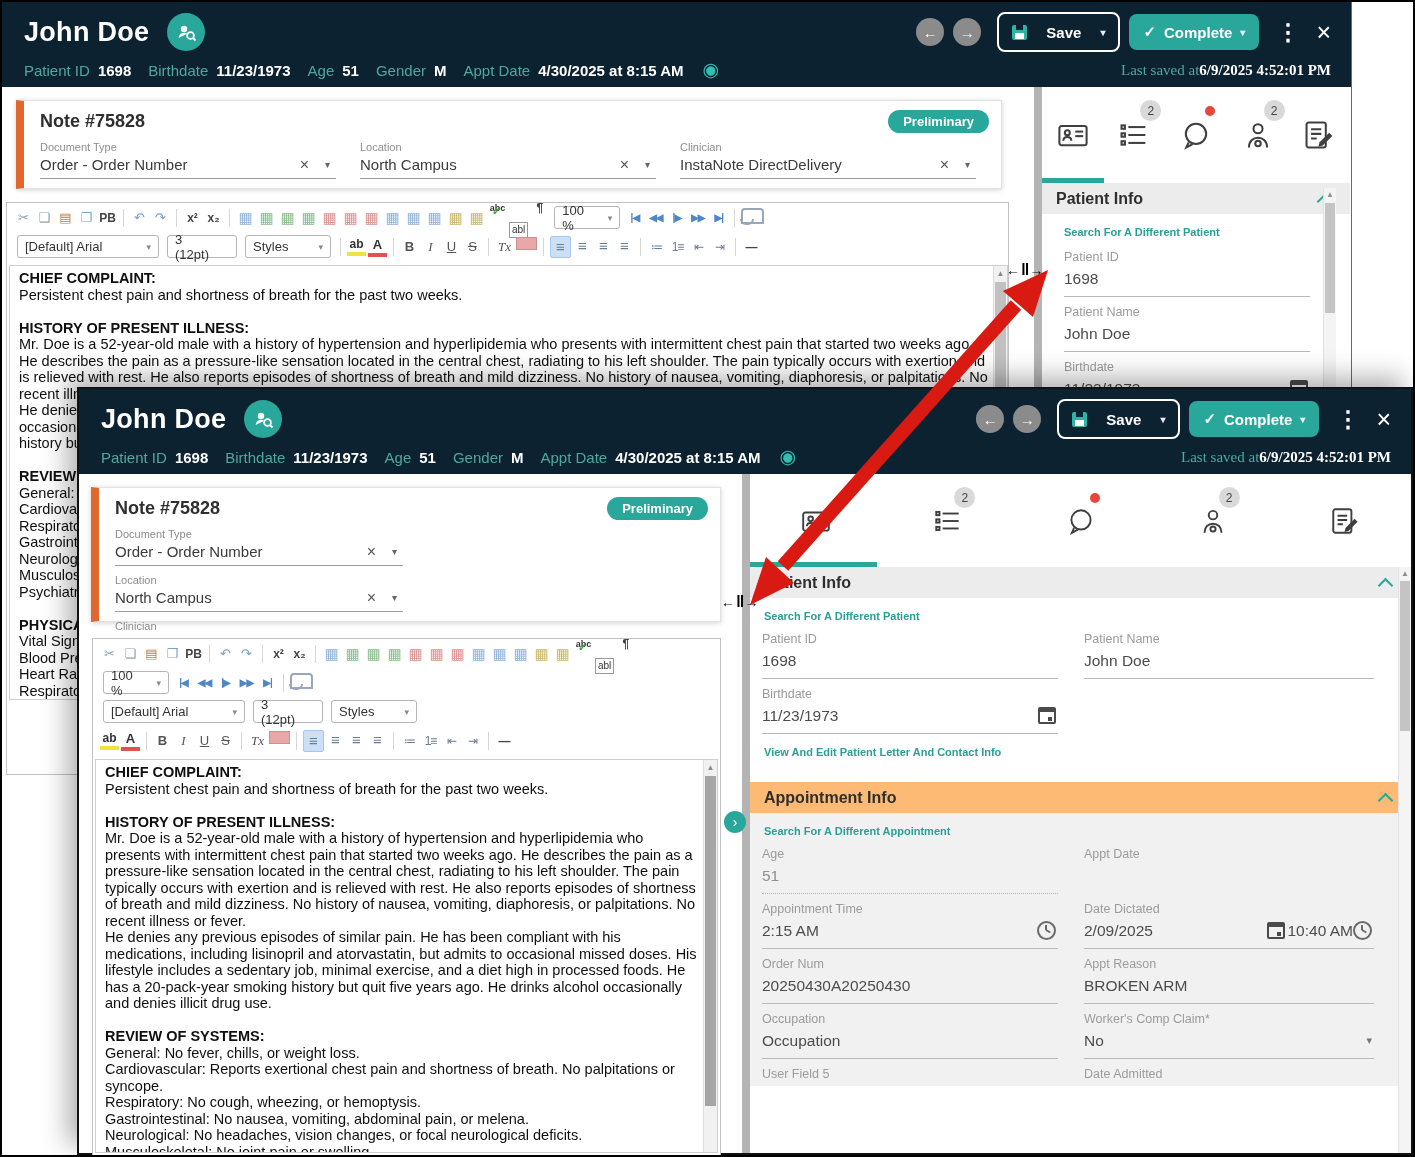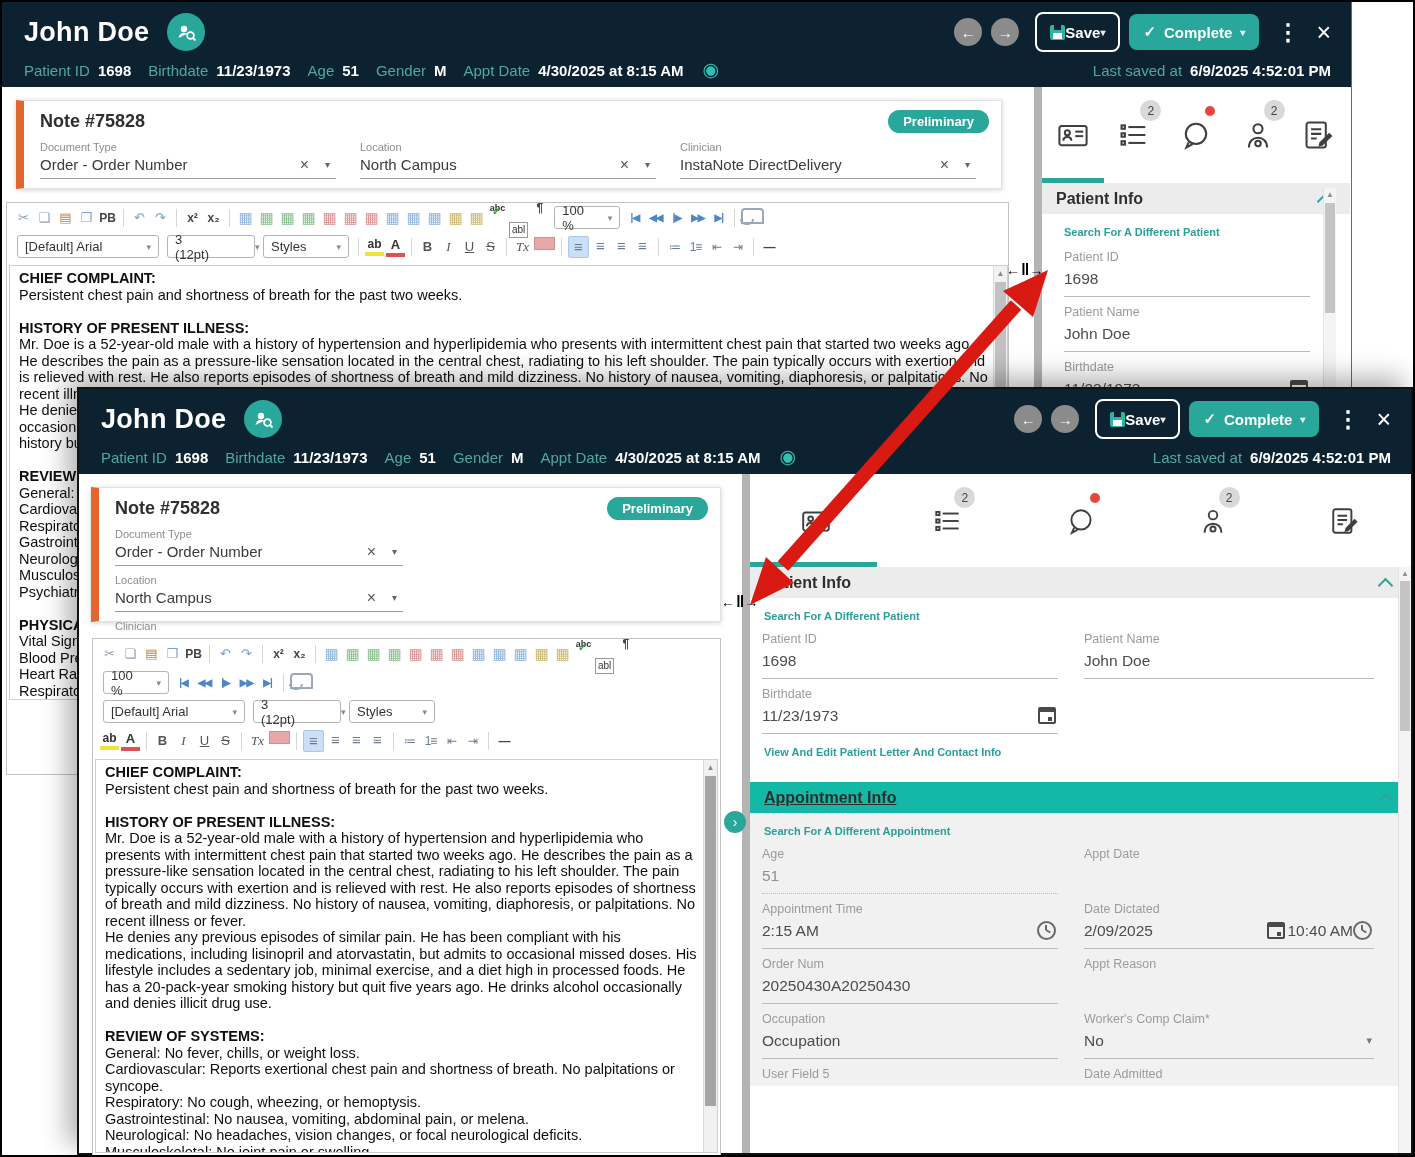--- a/index.html
+++ b/index.html
@@ -8,36 +8,36 @@
   #bg-win{left:0;top:0;width:1349px;height:1153px;border-right:1px solid #6a6a6a;z-index:1;}
   #fg-win{left:75px;top:385px;right:0;bottom:0;border:2px solid #121212;z-index:10;box-shadow:-10px -10px 24px rgba(0,0,0,.30);}
 
   
   .app-header{position:absolute;left:0;top:0;right:0;height:85px;background:#0c2231;color:#fff;box-sizing:border-box;padding:8px 20px 0 22px;}
   .hrow1{display:flex;align-items:center;height:44px;}
   .pname{font-size:27px;font-weight:bold;letter-spacing:.3px;}
   .psearch-btn{width:38px;height:38px;border-radius:50%;background:#2aa79b;margin-left:18px;display:flex;align-items:center;justify-content:center;flex:none;}
   .hspacer{flex:1;}
   .navc{width:28px;height:28px;border-radius:50%;background:#8b8b8b;color:#fff;display:flex;align-items:center;justify-content:center;font-size:15px;margin-left:9px;flex:none;}
-  .btn-save{height:36px;border:2px solid #fff;border-radius:8px;background:transparent;color:#fff;display:flex;align-items:center;gap:0;padding:0 13px;margin-left:16px;font-weight:bold;font-size:15px;flex:none;}
+  .btn-save{height:36px;border:2px solid #fff;border-radius:8px;background:transparent;color:#fff;display:flex;align-items:center;gap:19px;padding:0 13px;margin-left:16px;font-weight:bold;font-size:15px;flex:none;}
   .floppy{width:15px;height:15px;background:#2fb3a6;border-radius:2px;position:relative;}
   .floppy::before{content:"";position:absolute;left:4px;top:0;width:7px;height:5px;background:#0c2231;}
   .floppy::after{content:"";position:absolute;left:3px;bottom:1px;width:9px;height:6px;background:#fff;}
   .btn-complete{height:36px;border:none;border-radius:8px;background:#2aa79b;color:#fff;display:flex;align-items:center;gap:8px;padding:0 14px;margin-left:9px;font-weight:bold;font-size:15px;flex:none;}
   .ckplus{font-weight:bold;font-size:15px;}
   .caret-w{font-size:10px;opacity:.9;}
   .kebab{font-size:23px;margin-left:17px;font-weight:bold;cursor:default;}
   .close-x{font-size:25px;margin-left:17px;line-height:20px;}
   .hrow2{display:flex;align-items:center;height:28px;font-size:15px;margin-top:2px;}
   .infitem{display:flex;gap:8px;margin-right:17px;white-space:nowrap;}
   .inf-host{display:flex;}
   .il{color:#4fa8a0;}
   .iv{color:#fff;font-weight:600;}
   .target-ic{color:#2fc0b2;font-size:19px;margin-left:2px;line-height:18px;}
-  .lastsaved{margin-left:auto;display:flex;gap:8px;white-space:nowrap;}
+  .lastsaved{margin-left:auto;display:flex;white-space:nowrap;font-family:Liberation Serif, serif;}
   .ls-l{color:#4fa8a0;}
   .ls-v{color:#fff;font-weight:bold;}
 
   
   .note-card{position:absolute;background:#fff;border:1px solid #e2e2e2;border-left:8px solid #e2672f;box-shadow:0 1px 5px rgba(0,0,0,.18);box-sizing:border-box;}
   #bg-note{left:14px;top:98px;width:986px;height:89px;}
   #fg-note{left:12px;top:98px;width:630px;height:135px;}
   .nc-head{display:flex;align-items:center;padding:9px 12px 0 16px;}
   .nc-title{font-size:18px;font-weight:bold;color:#2f2f2f;}
   .pill{margin-left:auto;background:#2aa79b;color:#fff;font-size:13px;font-weight:600;padding:4px 15px;border-radius:14px;}
@@ -52,21 +52,21 @@
 
   
   .editor{position:absolute;background:#fff;border:1px solid #c2c2c2;box-sizing:border-box;}
   #bg-editor{left:4px;top:200px;width:1003px;height:573px;}
   #fg-editor{left:13px;top:249px;width:629px;height:518px;}
   .tb-row{display:flex;align-items:center;height:29px;padding:0 6px;border-bottom:0;}
   .tbi{min-width:19px;height:20px;display:inline-flex;align-items:center;justify-content:center;font-size:13px;color:#7d8fa5;margin:0 1px;flex:none;}
   .sep{width:1px;height:18px;background:#d6d6d6;margin:0 5px;flex:none;}
   .selbox{display:flex;align-items:center;border:1px solid #b5b5b5;border-radius:3px;height:23px;padding:0 7px;font-size:13px;color:#333;background:#fff;margin:0 4px;flex:none;box-sizing:border-box;}
   .selbox .sc{margin-left:auto;color:#888;font-size:9px;padding-left:10px;}
-  .sel-font{width:142px;}.sel-size{width:88px;gap:36px;}.sel-styles{width:86px;}.sel-zoom{width:66px;}
+  .sel-font{width:142px;}.sel-size{width:70px;gap:36px;}.sel-styles{width:86px;}.sel-zoom{width:66px;}
   .dim{color:#8fa0b4;}
   .orange{color:#c07a3a;}
   .blue{color:#7d9fc9;}
   .txt{color:#444;font-size:12px;font-weight:600;}
   .gc{color:#86bc8a;font-size:15px;}
   .rc{color:#d98f8f;font-size:15px;}
   .bc{color:#8fb2d9;font-size:15px;}
   .yc{color:#c9b66a;font-size:15px;}
   .spell{color:#333;font-size:9px;font-weight:bold;position:relative;}
   .spell::after{content:"✓";color:#39a43c;position:absolute;left:4px;top:7px;font-size:11px;}
@@ -138,21 +138,21 @@
   #bg-sb-scroll{top:101px;bottom:0;right:14px;}
   #bg-sb-scroll .thumb{top:15px;height:110px;}
 
   
   #fg-panel{position:absolute;left:671px;top:85px;right:0;bottom:0;background:#fff;display:flex;flex-direction:column;overflow:hidden;}
   #fg-panel .tabs{height:93px;flex:none;}
   #fg-panel .active-bar{width:127px;}
   .sect-body{padding:8px 44px 2px 12px;box-sizing:border-box;overflow:hidden;flex:none;}
   #fg-pi-body{height:184px;background:#fff;}
   #fg-ai-body{height:273px;background:#f1f1f1;}
-  #fg-ai-head{background:#14b8a6;text-decoration:underline;}
+  #fg-ai-head{background:#fdba74;}
   .sect-body .link{display:block;margin:4px 0 10px 2px;}
   .g2{display:grid;grid-template-columns:296px 290px;column-gap:26px;}
   .letter-link{margin-left:8px;}
   #fg-panel-sb{top:93px;bottom:0;}
   #fg-panel-sb .thumb{top:14px;height:150px;}
 
   
   #arrow-overlay{position:absolute;left:0;top:0;z-index:55;pointer-events:none;}
   .rs-cursor{position:absolute;display:flex;align-items:center;z-index:60;color:#000;}
   .rs-cursor .ca{font-size:14px;font-weight:bold;}
@@ -827,20 +827,23 @@
               </div>
           </div>
           <div class="fld">
             <div class="flabel">Order Num</div>
             <div class="fvalrow">
                 <span>20250430A20250430</span>
               </div>
           </div>
           <div class="fld">
             <div class="flabel">Appt Reason</div>
+            <div class="fvalrow">
+                <span>BROKEN ARM</span>
+              </div>
           </div>
           <div class="fld">
             <div class="flabel">Occupation</div>
             <div class="fvalrow">
                 <span>Occupation</span>
               </div>
           </div>
           <div class="fld">
             <div class="flabel">Worker's Comp Claim*</div>
             <div class="fvalrow">

